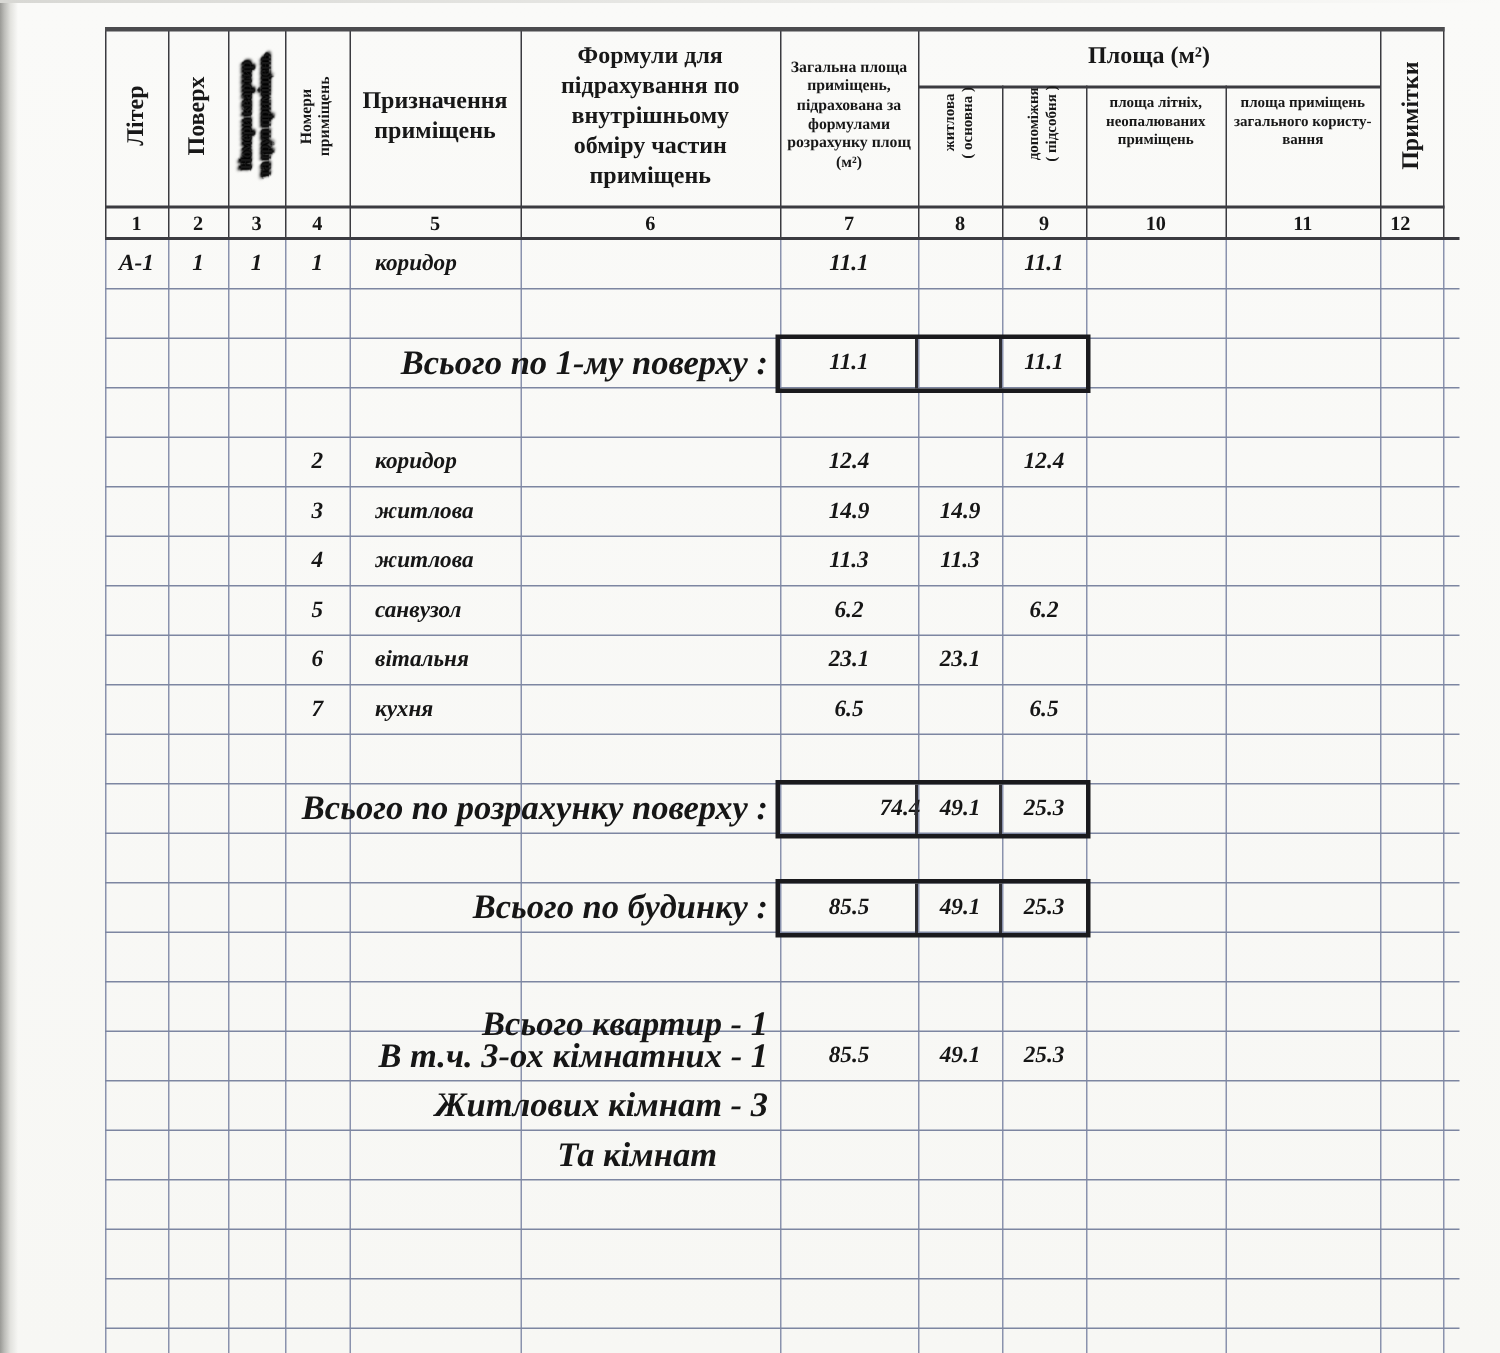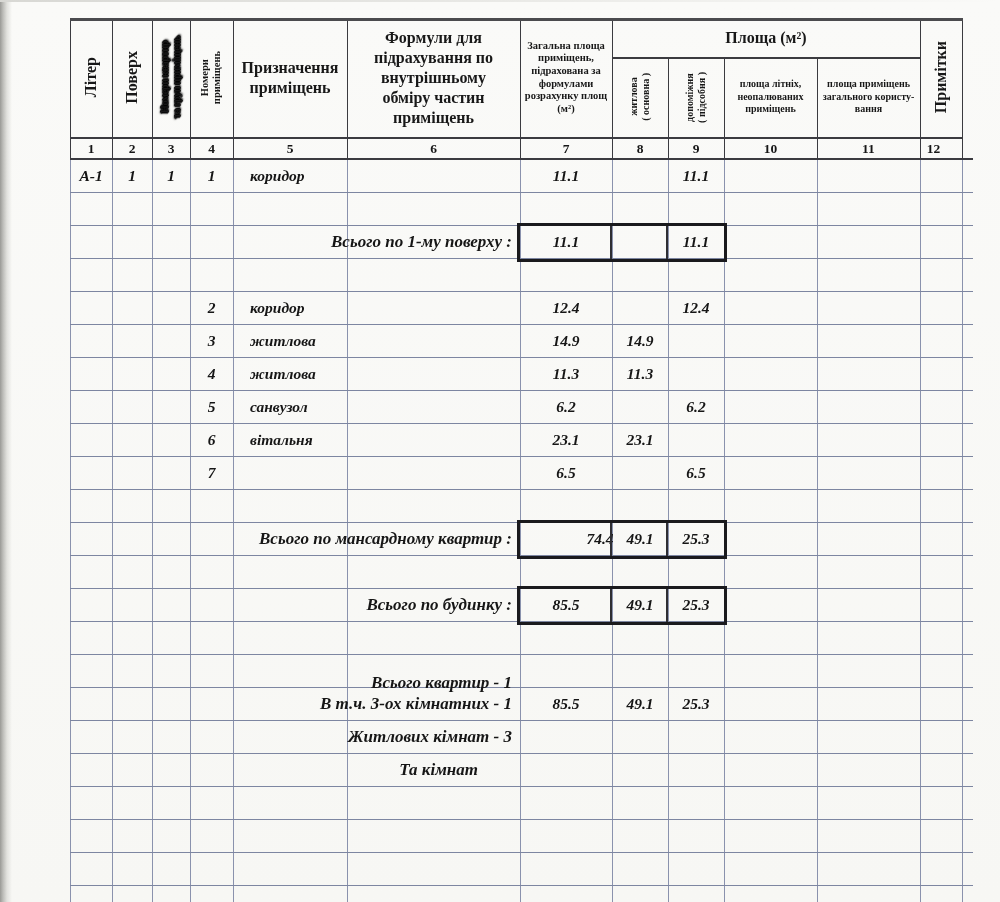--- a/index.html
+++ b/index.html
@@ -17,40 +17,40 @@
   .scan-strip{position:absolute;left:0;top:0;bottom:0;width:12px;
     background:linear-gradient(to right,#9a9a96 0px,#bdbdb9 3px,#e2e2de 7px,rgba(240,240,236,0) 12px);}
   .scan-top{position:absolute;left:0;top:0;right:0;height:2px;background:linear-gradient(to right,#d8d8d4,rgba(248,248,245,0));}
 
   .table{position:absolute;left:70px;top:18px;width:893px;height:884px;}
 
   
   .hc{position:absolute;display:flex;align-items:center;justify-content:center;text-align:center;
       font-weight:bold;color:#181818;overflow:visible;}
   .hc.h-full{top:0;height:119px;}
-  .hc.h-sub{top:39px;height:80px;}
+  .hc.h-sub{top:24px;height:80px;}
   .vtext{writing-mode:vertical-rl;transform:rotate(180deg);line-height:1.18;white-space:normal;}
   .f11{font-size:16px;line-height:1.25;}
   .f10{font-size:10.5px;line-height:1.2;}
   .f95{font-size:10px;line-height:1.25;}
   .smudge{letter-spacing:-0.5px;
     text-shadow:1px 0 1px #000,-1px 0 1px #000,0 1px 1px #000,0 -1px 1px #000,1.5px 1px 2px #000,-1px -1.5px 2px #000;}
   .pad2{padding:0 2px;}
 
   
   .numcell{position:absolute;top:121px;height:19px;line-height:19px;text-align:center;
     font-size:13.5px;font-weight:bold;}
 
   
   .brow{position:absolute;left:0;width:903px;height:33px;border-bottom:1px solid var(--grid-h);}
   .bcell{position:absolute;top:0;height:32px;line-height:32px;text-align:center;
     font-weight:bold;font-style:italic;font-size:15.5px;white-space:nowrap;}
   .bcell.name{text-align:left;padding-left:17px;}
   .rowlabel{position:absolute;top:0;height:32px;line-height:32px;left:0;width:450px;
-    text-align:right;font-weight:bold;font-style:italic;font-size:17px;white-space:nowrap;}
+    text-align:right;font-weight:bold;font-style:italic;font-size:23px;white-space:nowrap;}
   .tbox{position:absolute;top:-3px;height:39px;border:3px solid var(--box);background:transparent;pointer-events:none;}
   .tbox .sep{position:absolute;top:0;bottom:0;width:2px;background:#2e2e33;}
 
   .gline{position:absolute;pointer-events:none;}
 </style>
 </head>
 <body>
 
 <div class="page">
   <div class="scan-strip"></div>
@@ -181,26 +181,27 @@
           <div class="bcell" style="left: 598px; width: 56px;">6.2</div>
         </div>
         <div class="brow" style="top: 406px;">
           <div class="bcell" style="left: 120px; width: 43px;">6</div>
           <div class="bcell name" style="left: 163px; width: 114px;">вітальня</div>
           <div class="bcell" style="left: 450px; width: 92px;">23.1</div>
           <div class="bcell" style="left: 542px; width: 56px;">23.1</div>
         </div>
         <div class="brow" style="top: 439px;">
           <div class="bcell" style="left: 120px; width: 43px;">7</div>
+          <div class="bcell name" style="left: 163px; width: 114px;">кухня</div>
           <div class="bcell" style="left: 450px; width: 92px;">6.5</div>
           <div class="bcell" style="left: 598px; width: 56px;">6.5</div>
         </div>
         <div class="brow" style="top: 472px;"></div>
         <div class="brow" style="top: 505px;">
-          <div class="rowlabel" style="padding-right: 8px;">Всього по мансардному квартир :</div>
+          <div class="rowlabel" style="padding-right: 8px;">Всього по розрахунку поверху :</div>
           <div class="bcell" style="left: 474px; width: 112px;">74.4</div>
           <div class="bcell" style="left: 542px; width: 56px;">49.1</div>
           <div class="bcell" style="left: 598px; width: 56px;">25.3</div>
           <div class="tbox" style="left: 447px; width: 210px;">
             <div class="sep" style="left: 90px;"></div>
             <div class="sep" style="left: 146px;"></div>
           </div>
         </div>
         <div class="brow" style="top: 538px;"></div>
         <div class="brow" style="top: 571px;">

